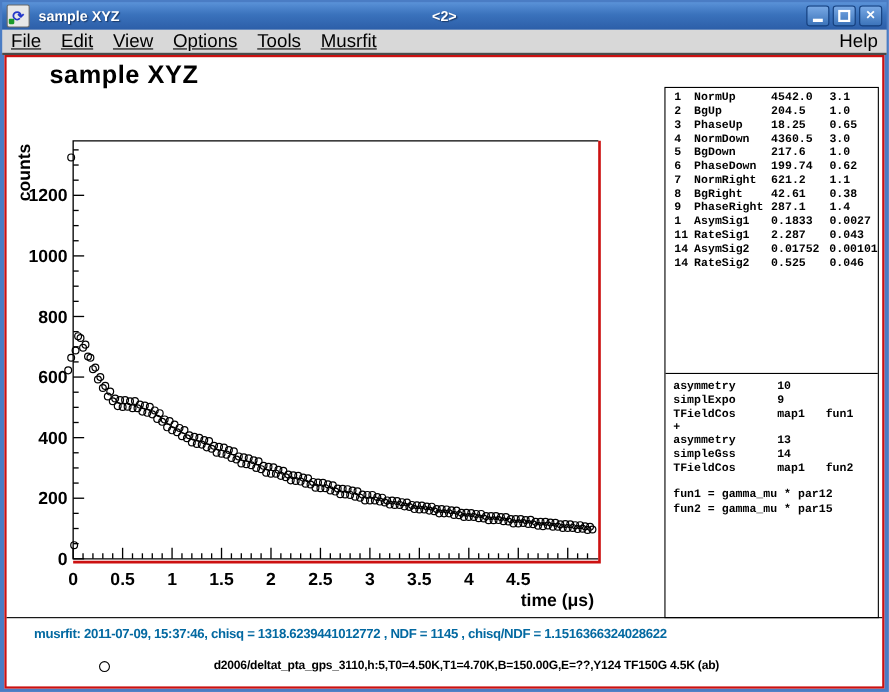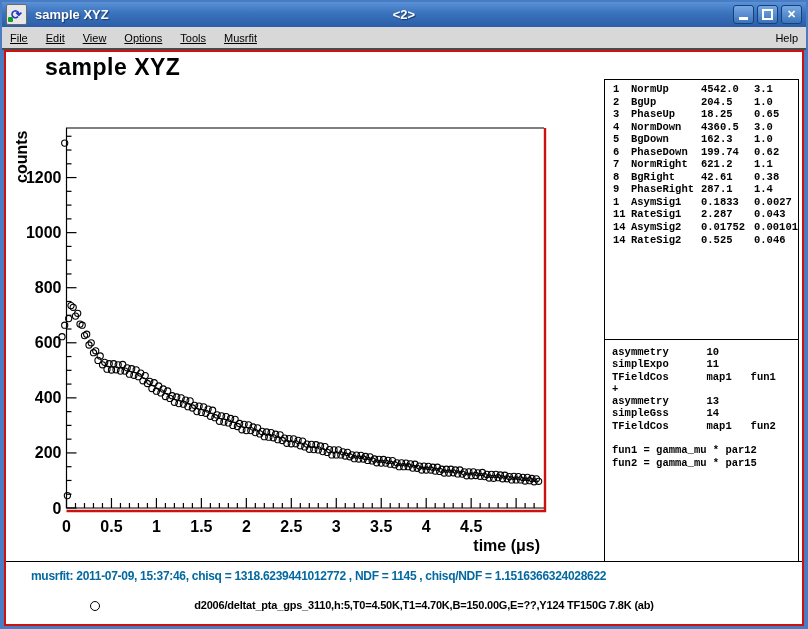--- a/index.html
+++ b/index.html
@@ -15,21 +15,21 @@
   .title-text{font-size:13px;font-weight:bold;margin-left:8px;text-shadow:1px 1px 1px #1a3a6a;}
   .title-center{position:absolute;left:0;right:0;text-align:center;font-size:13px;font-weight:bold;text-shadow:1px 1px 1px #1a3a6a;pointer-events:none;}
   .win-btns{margin-left:auto;display:flex;gap:3px;margin-right:4px;}
   .win-btn{width:19px;height:17px;border:1px solid #16407e;border-radius:3px;
     background:linear-gradient(to bottom,#78a8e4,#3c74ba);color:#fff;font-size:11px;font-weight:bold;
     display:flex;align-items:center;justify-content:center;line-height:1;}
   .max-glyph{width:7px;height:7px;border:2px solid #fff;display:inline-block;}
   .min-glyph{width:9px;height:3px;background:#fff;display:inline-block;margin-top:8px;}
   
   .menubar{position:absolute;left:2px;top:27px;right:2px;height:21px;background:#d8d8d8;
-    border-bottom:2px solid #4a4a4a;display:flex;align-items:center;font-size:11px;color:#000;}
+    border-bottom:2px solid #4a4a4a;display:flex;align-items:center;font-size:17px;color:#000;}
   .menu-item{padding:0 9px;text-decoration:underline;}
   .menu-item:first-child{padding-left:8px;}
   .menu-help{margin-left:auto;padding-right:8px;}
   
   .canvas{position:absolute;left:4px;top:50px;width:796px;height:572px;background:#fff;border:2px solid #cc1111;}
   .plot-title{position:absolute;left:39px;top:2px;font-size:23px;font-weight:bold;color:#000;letter-spacing:0.5px;}
   .plot-svg{position:absolute;left:4px;top:8px;overflow:visible;}
   
   .right-panel{position:absolute;left:598px;top:27px;width:193px;height:481px;border:1px solid #000;background:#fff;}
   .param-list{position:absolute;left:0;top:3px;right:0;font-family:"Liberation Mono","DejaVu Sans Mono",monospace;
@@ -434,21 +434,21 @@
           </div>
           <div class="param-row">
             <span class="param-no">4</span>
             <span class="param-name">NormDown</span>
             <span class="param-val">4360.5</span>
             <span class="param-err">3.0</span>
           </div>
           <div class="param-row">
             <span class="param-no">5</span>
             <span class="param-name">BgDown</span>
-            <span class="param-val">162.3</span>
+            <span class="param-val">217.6</span>
             <span class="param-err">1.0</span>
           </div>
           <div class="param-row">
             <span class="param-no">6</span>
             <span class="param-name">PhaseDown</span>
             <span class="param-val">199.74</span>
             <span class="param-err">0.62</span>
           </div>
           <div class="param-row">
             <span class="param-no">7</span>
@@ -488,33 +488,33 @@
           </div>
           <div class="param-row">
             <span class="param-no">14</span>
             <span class="param-name">RateSig2</span>
             <span class="param-val">0.525</span>
             <span class="param-err">0.046</span>
           </div>
         </div>
       <div class="panel-divider"></div>
       <pre class="theory-pre" id="theory-pre">asymmetry      10
-simplExpo      11
+simplExpo      9
 TFieldCos      map1   fun1
 +
 asymmetry      13
 simpleGss      14
 TFieldCos      map1   fun2
 
 fun1 = gamma_mu * par12
 fun2 = gamma_mu * par15</pre>
     </div>
 
     <div class="bottom-divider"></div>
     <div class="status-text">musrfit: 2011-07-09, 15:37:46, chisq = 1318.6239441012772 , NDF = 1145 , chisq/NDF = 1.1516366324028622</div>
 
     <div class="legend-row">
       <span class="legend-marker"></span>
-      <span class="legend-text">d2006/deltat_pta_gps_3110,h:5,T0=4.50K,T1=4.70K,B=150.00G,E=??,Y124 TF150G 7.8K (ab)</span>
+      <span class="legend-text">d2006/deltat_pta_gps_3110,h:5,T0=4.50K,T1=4.70K,B=150.00G,E=??,Y124 TF150G 4.5K (ab)</span>
     </div>
   </div>
 
 </div>
 
 </body></html>

